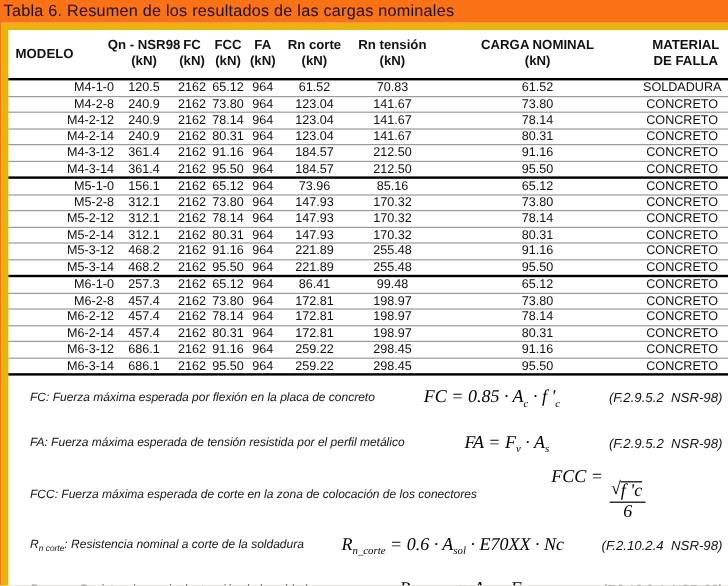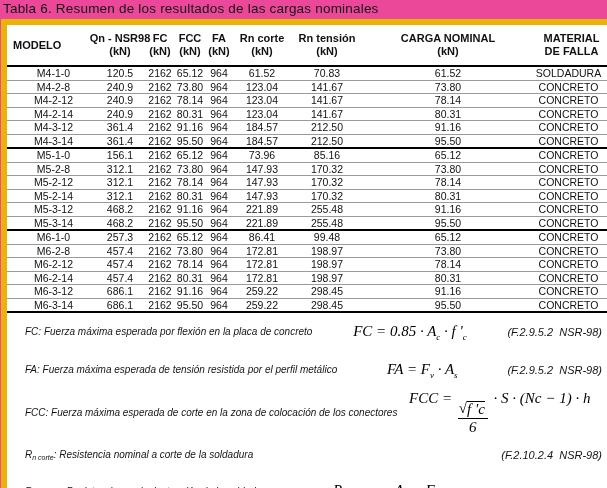--- a/index.html
+++ b/index.html
@@ -1,33 +1,33 @@
 <!DOCTYPE html>
 <html><head>
 <meta charset="utf-8">
 <style>
   html,body{margin:0;padding:0;background:#fff;}
-  #page{position:relative;width:607px;height:488px;background:#ec4899;
+  #page{position:relative;width:607px;height:488px;background:#f97316;
         font-family:"Liberation Sans",sans-serif;color:#111;overflow:hidden;}
   #title{position:absolute;left:3px;top:1px;font-size:13.5px;letter-spacing:.2px;color:#141414;}
   #box{position:absolute;left:1px;top:19px;width:601px;height:464px;border:6px solid #eab308;background:#fff;}
 
   
   .trow{display:grid;grid-template-columns:88px 50px 30px 30px 28px 58px 72px 170px 77px;width:603px;}
   #thead{height:40px;border-bottom:2px solid #000;}
   #thead .hcell{display:flex;flex-direction:column;justify-content:center;align-items:center;
                 font-weight:bold;font-size:11px;line-height:13px;}
   #thead .hcell.c0{align-items:flex-start;padding-left:6px;}
   .hname,.hunit{white-space:nowrap;}
   #tbody .trow{height:12.5px;line-height:12.5px;font-size:10.5px;border-top:1px solid #9a9a9a;}
   #tbody .trow:first-child{border-top:none;}
   #tbody .trow.group-start{border-top:2px solid #000;}
   #tbody{border-bottom:2px solid #000;}
   .cell{white-space:nowrap;overflow:hidden;text-align:center;}
-  .cell.c0{text-align:center;padding-left:5px;}
+  .cell.c0{text-align:right;padding-left:5px;}
   .cell.c8{text-align:center;padding-right:6px;}
 
   
   #notes{display:flex;flex-direction:column;}
   .note{display:flex;justify-content:space-between;align-items:center;padding:0 6px;height:38px;}
   .note:nth-child(3){height:47px;}
   .note:nth-child(4),.note:nth-child(5){height:37px;}
   .note-label{font-style:italic;font-size:10px;color:#141414;white-space:nowrap;margin-left:12px;}
   .note-sub{font-size:7px;vertical-align:-2px;}
   .note-ref{font-style:italic;font-size:11px;white-space:pre;color:#141414;}
@@ -298,25 +298,26 @@
     <span class="note-ref">(F.2.9.5.2  NSR-98)</span>
   </div>
         <div class="note">
     <span class="note-label"><span class="note-term">FCC</span><span class="note-sub"></span><span class="note-desc">: Fuerza máxima esperada de corte en la zona de colocación de los conectores</span></span>
     <span class="formula"><span>FCC = </span><span class="f-frac">
               <span class="f-num"><span class="f-sqrt">
                   <span class="f-rad">√</span>
                   <span class="f-vinc">f 'c</span>
                 </span></span>
               <span class="f-den"><span>6</span></span>
-            </span><span> · S · (Nc − 1) · h</span></span>
+            </span></span>
     <span class="note-ref"></span>
   </div>
         <div class="note">
     <span class="note-label"><span class="note-term">R</span><span class="note-sub">n corte</span><span class="note-desc">: Resistencia nominal a corte de la soldadura</span></span>
+    <span class="formula"><span>R</span><span class="f-sub">n_corte</span><span> = 0.6 · A</span><span class="f-sub">sol</span><span> · E70XX · Nc</span></span>
     <span class="note-ref">(F.2.10.2.4  NSR-98)</span>
   </div>
         <div class="note">
     <span class="note-label"><span class="note-term">R</span><span class="note-sub">n tensión</span><span class="note-desc">: Resistencia nominal a tensión de la soldadura</span></span>
     <span class="formula"><span>R</span><span class="f-sub">n_tensión</span><span> = A</span><span class="f-sub">sol</span><span> · F</span><span class="f-sub">y</span></span>
     <span class="note-ref">(F.2.10.2.4  NSR-98)</span>
   </div>
       </div>
   </div>
 </div>

